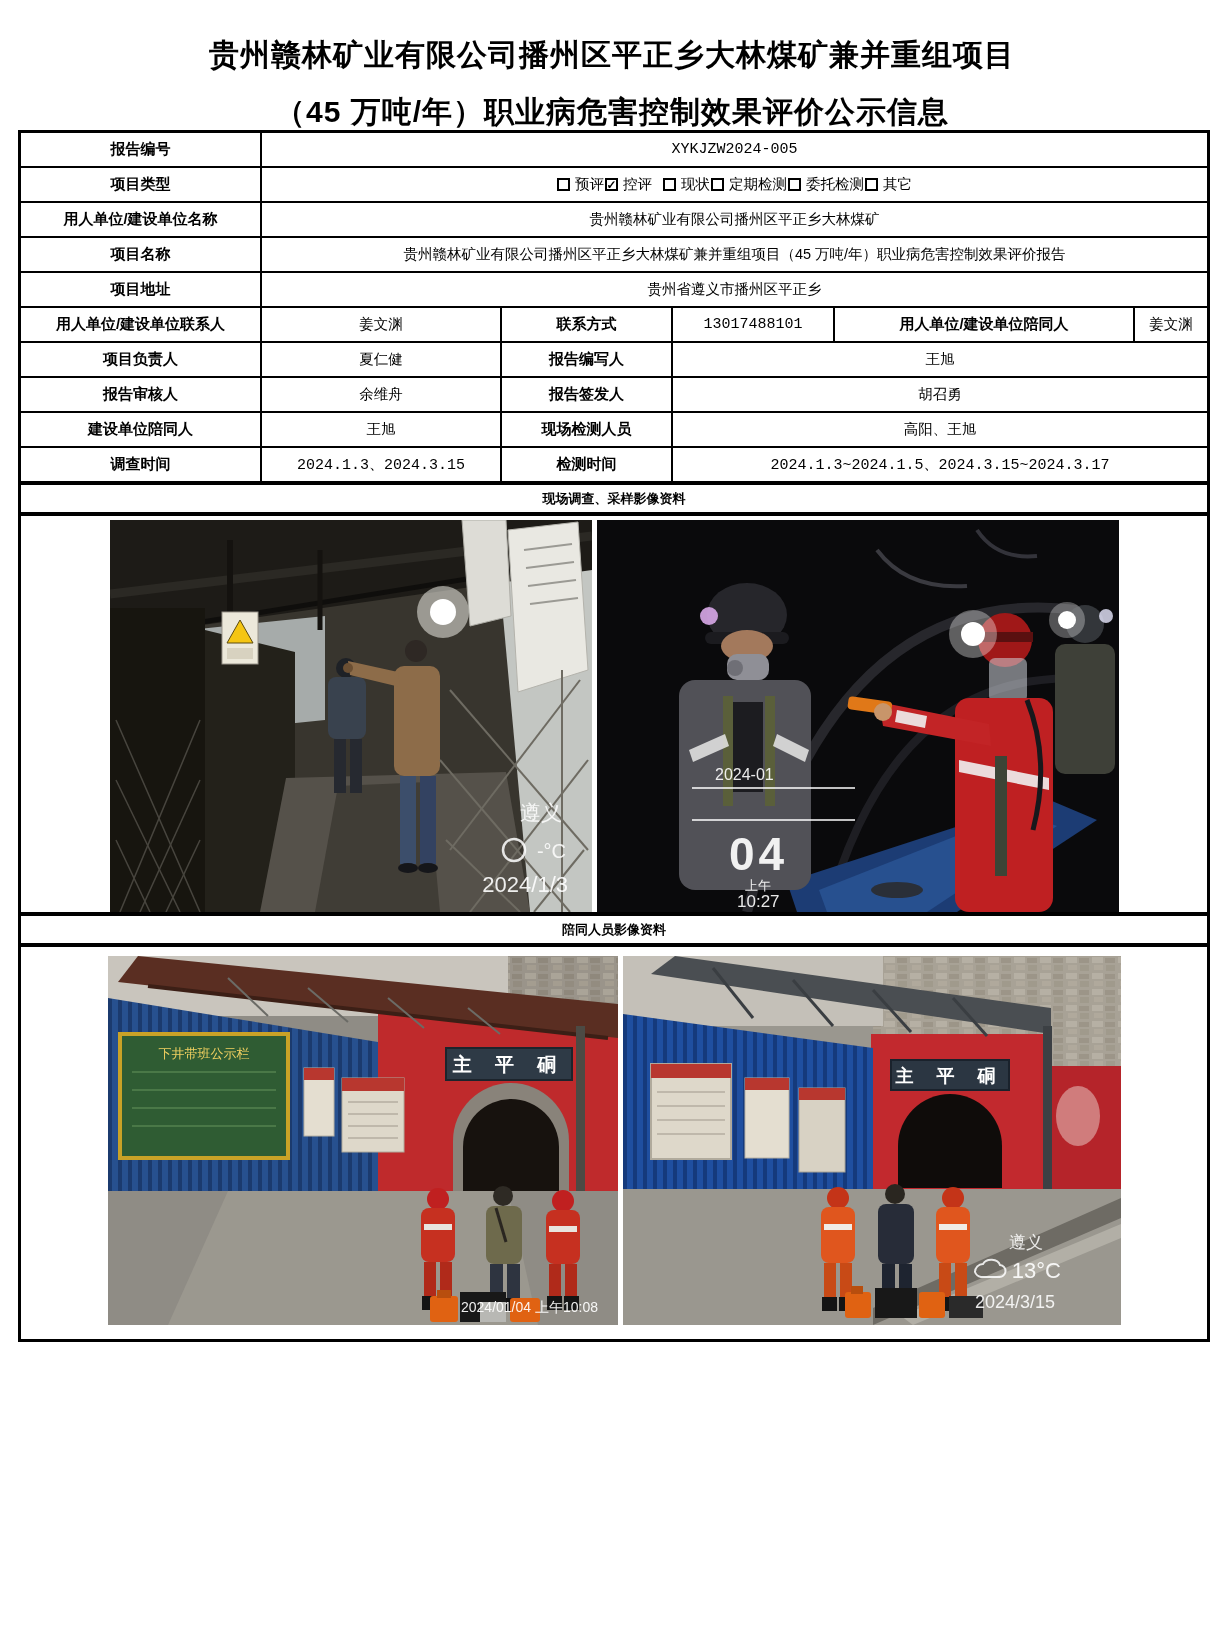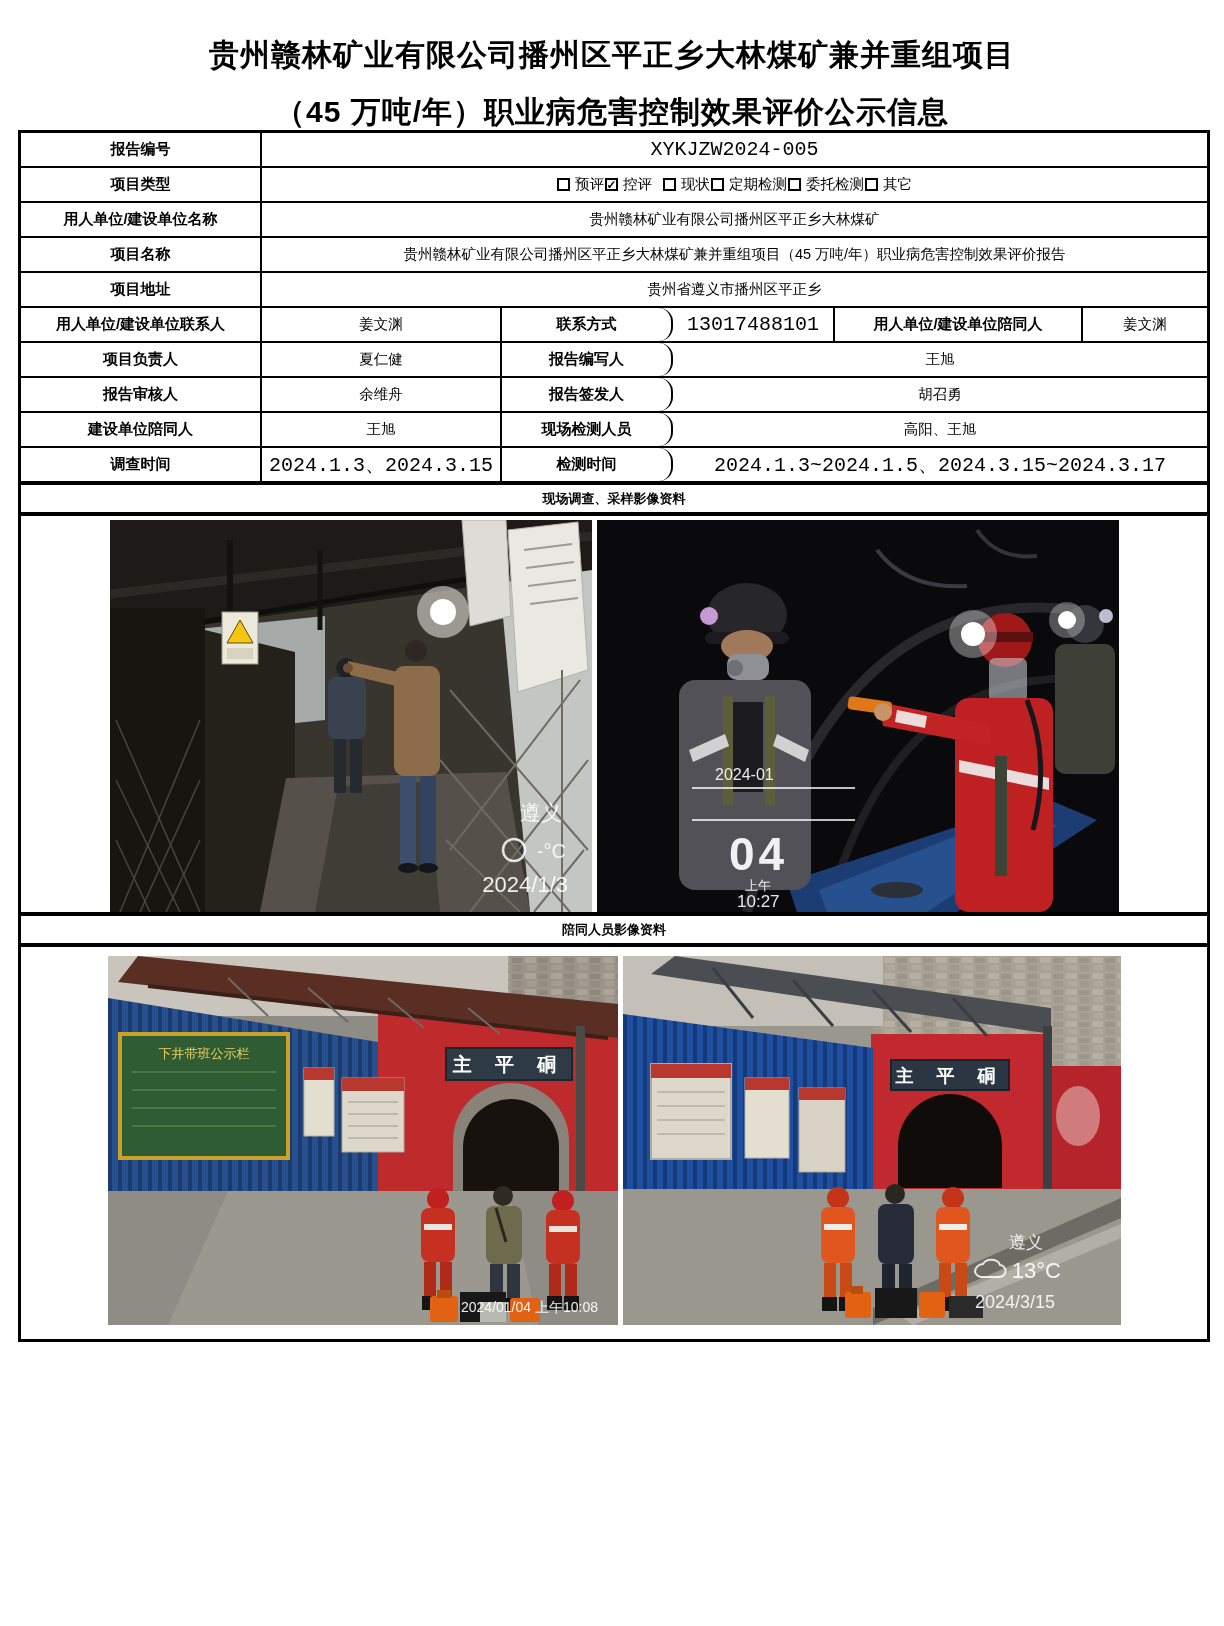--- a/index.html
+++ b/index.html
@@ -15,23 +15,23 @@
   .row { display:flex; border-bottom:2px solid #000; box-sizing:border-box; }
   .row:last-child { border-bottom:none; }
   .row.thickb { border-bottom-width:4px; }
   .cell { border-right:2px solid #000; box-sizing:border-box;
     display:flex; align-items:center; justify-content:center;
     text-align:center; overflow:hidden; }
   .cell:last-child { border-right:none; }
   .h35 .cell { height:33px; }
   .lab { font-weight:bold; font-size:15px; }
   .val { font-size:14.5px; }
-  .num { font-family:"Liberation Mono", monospace; font-size:20px; }
-  .c1 { width:241px; } .c2 { width:240px; } .c3 { width:171px;border-radius:14px; }
-  .c4 { width:162px; } .c5 { width:248px; }
+  .num { font-family:"Liberation Mono", monospace; font-size:15px; }
+  .c1 { width:241px; } .c2 { width:240px; } .c3 { width:171px; }
+  .c4 { width:162px; } .c5 { width:300px; }
   .grow { flex:1; }
   .secthead .cell { height:27px; font-weight:bold; font-size:13px; }
   .opts { display:flex; gap:1px; align-items:center; font-size:14.5px; }
   .opt { display:inline-flex; align-items:center; gap:5px; }
   .opt.wide { margin-right:10px; }
   .box { width:13px; height:13px; border:2px solid #000; box-sizing:border-box;
     display:inline-flex; align-items:center; justify-content:center;
     font-size:12px; line-height:12px; }
   .box.checked::after { content:"\2713"; font-weight:bold; }
   .photorow1 { height:400px; }

